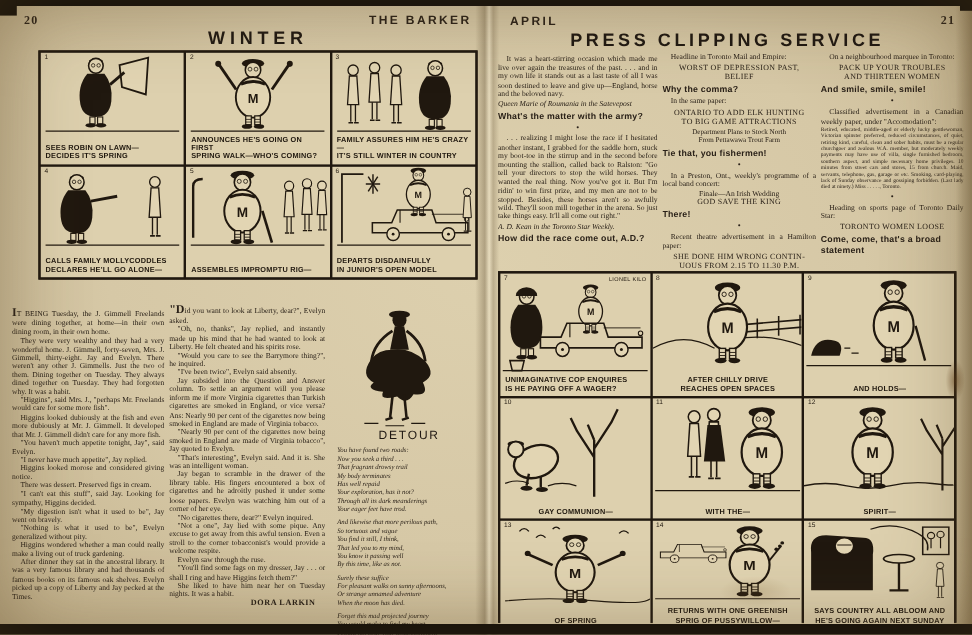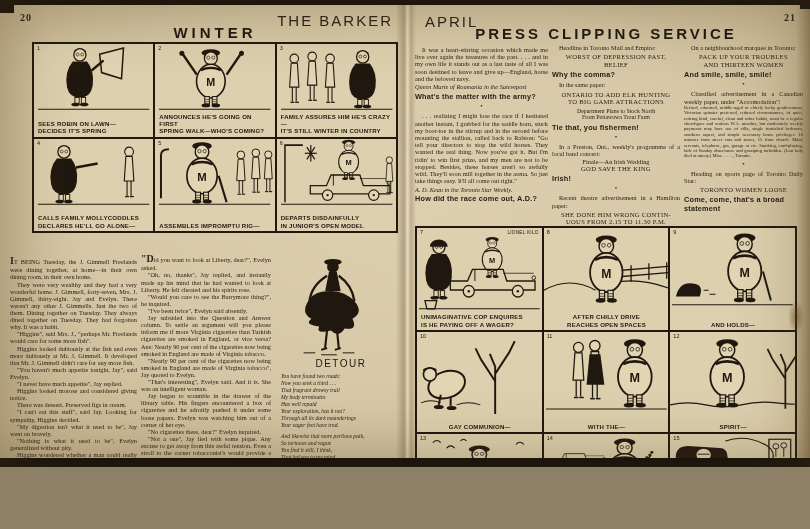--- a/index.html
+++ b/index.html
@@ -1,18 +1,18 @@
 <!DOCTYPE html>
 <html><head>
 <meta charset="utf-8">
 <style>
   * { margin:0; padding:0; box-sizing:border-box; }
   html,body { width:810px; height:529px; }
   body { background:#8e8066; font-family:"Liberation Serif", serif; color:#2a2118; }
-  .scan { position:relative; width:810px; height:467px; overflow:hidden;
+  .scan { position:relative; width:810px; height:529px; overflow:hidden;
     background: radial-gradient(ellipse at 50% 42%, #ddd0ae 0%, #d6c8a6 55%, #c3b28c 100%); }
   .vignette { position:absolute; inset:0; pointer-events:none;
     box-shadow: inset 0 0 70px rgba(86,64,32,.45); }
   .edge-top { position:absolute; top:0; left:0; right:0; height:5px; background:#0f0c08; }
   .edge-bottom { position:absolute; bottom:0; left:0; right:0; height:9px; background:#0f0c08; }
   .corner-tl { position:absolute; top:0; left:0; width:14px; height:13px; background:#0f0c08; }
   .corner-tr { position:absolute; top:0; right:0; width:10px; height:9px; background:#0f0c08; }
   .right-edge { position:absolute; top:0; bottom:0; right:0; width:14px;
     background:linear-gradient(90deg, rgba(120,100,60,0), rgba(110,90,55,.5)); }
   .fold { position:absolute; top:0; bottom:0; left:396px; width:20px;
@@ -20,22 +20,22 @@
   .stain1 { position:absolute; left:788px; top:300px; width:16px; height:34px; border-radius:50%;
     background:radial-gradient(ellipse, rgba(92,58,20,.55), rgba(92,58,20,0) 70%); }
   .stain2 { position:absolute; left:600px; top:480px; width:60px; height:26px; border-radius:50%;
     background:radial-gradient(ellipse, rgba(120,90,40,.18), rgba(120,90,40,0) 70%); }
 
   .page { position:absolute; top:0; height:529px; }
   .page-left  { left:0; width:405px; }
   .page-right { left:405px; width:405px; }
 
   .pagenum { position:absolute; font-weight:bold; font-size:10px; letter-spacing:1px; }
-  .masthead, .month { position:absolute; font-family:"Liberation Sans",sans-serif; font-weight:normal;
-    font-size:15px; letter-spacing:2px; }
+  .masthead, .month { position:absolute; font-family:"Liberation Sans",sans-serif; font-weight:bold;
+    font-size:10px; letter-spacing:2px; }
   .big-title { position:absolute; text-align:center; font-family:"Liberation Sans",sans-serif;
     font-weight:bold; letter-spacing:4px; font-size:15px; color:#1f1812; }
 
   
   .strip { position:absolute; display:grid; border:2px solid #20180f; background:#20180f; gap:2px; }
   .strip-left  { left:32px; top:42px; width:366px; height:191px;
     grid-template-columns:repeat(3,1fr); grid-template-rows:1fr 1fr; }
   .strip-right { left:10px; top:226px; width:382px; height:293px;
     grid-template-columns:repeat(3,1fr); grid-template-rows:102px 100px 89px; }
   .cell { position:relative; background:#ddd0ae; overflow:hidden; }
@@ -325,21 +325,21 @@
       <p class="clip-body">In the same paper:</p>
       <p class="clip-head">ONTARIO TO ADD ELK HUNTING
 TO BIG GAME ATTRACTIONS</p>
       <p class="clip-sub">Department Plans to Stock North
 From Pettawawa Trout Farm</p>
       <p class="clip-comment">Tie that, you fishermen!</p>
       <div class="bullet">•</div>
       <p class="clip-body">In a Preston, Ont., weekly's programme of a local band concert:</p>
       <p class="clip-line">Finale—An Irish Wedding</p>
       <p class="clip-line caps">GOD SAVE THE KING</p>
-      <p class="clip-comment">Irish!</p>
+      <p class="clip-comment">There!</p>
       <div class="bullet">•</div>
       <p class="clip-body">Recent theatre advertisement in a Hamilton paper:</p>
       <p class="clip-head">SHE DONE HIM WRONG CONTIN-
 UOUS FROM 2.15 TO 11.30 P.M.</p>
 
     </div>
 
     <div class="clipcol cc3">
       <p class="clip-body">On a neighbourhood marquee in Toronto:</p>
       <p class="clip-head">PACK UP YOUR TROUBLES

